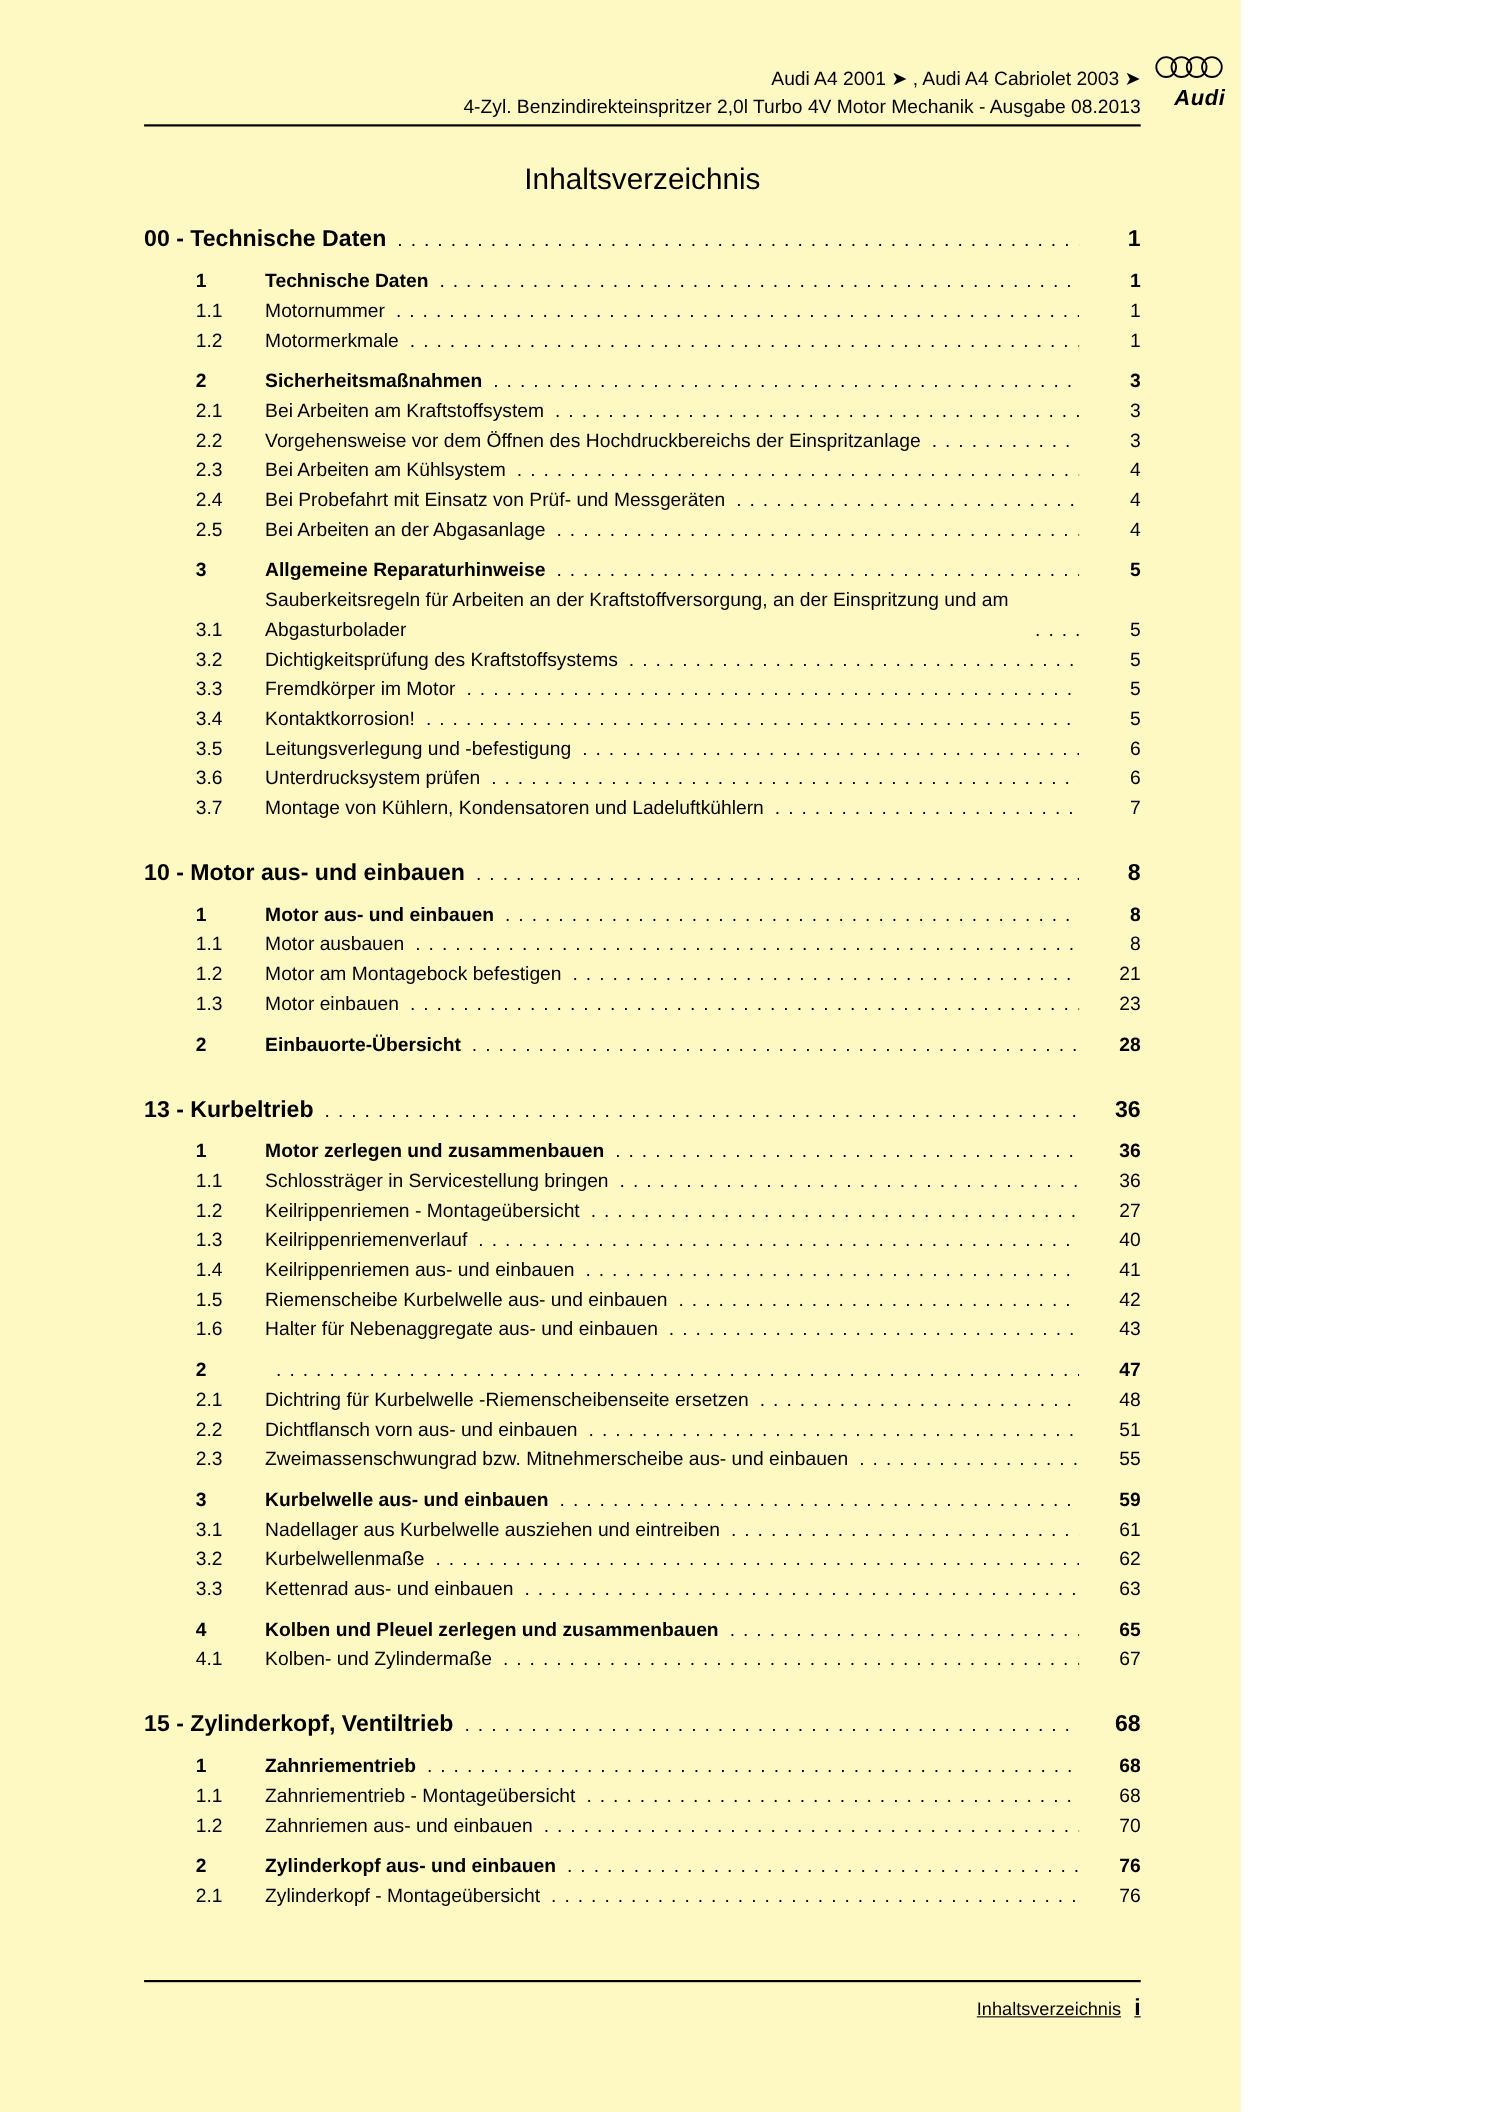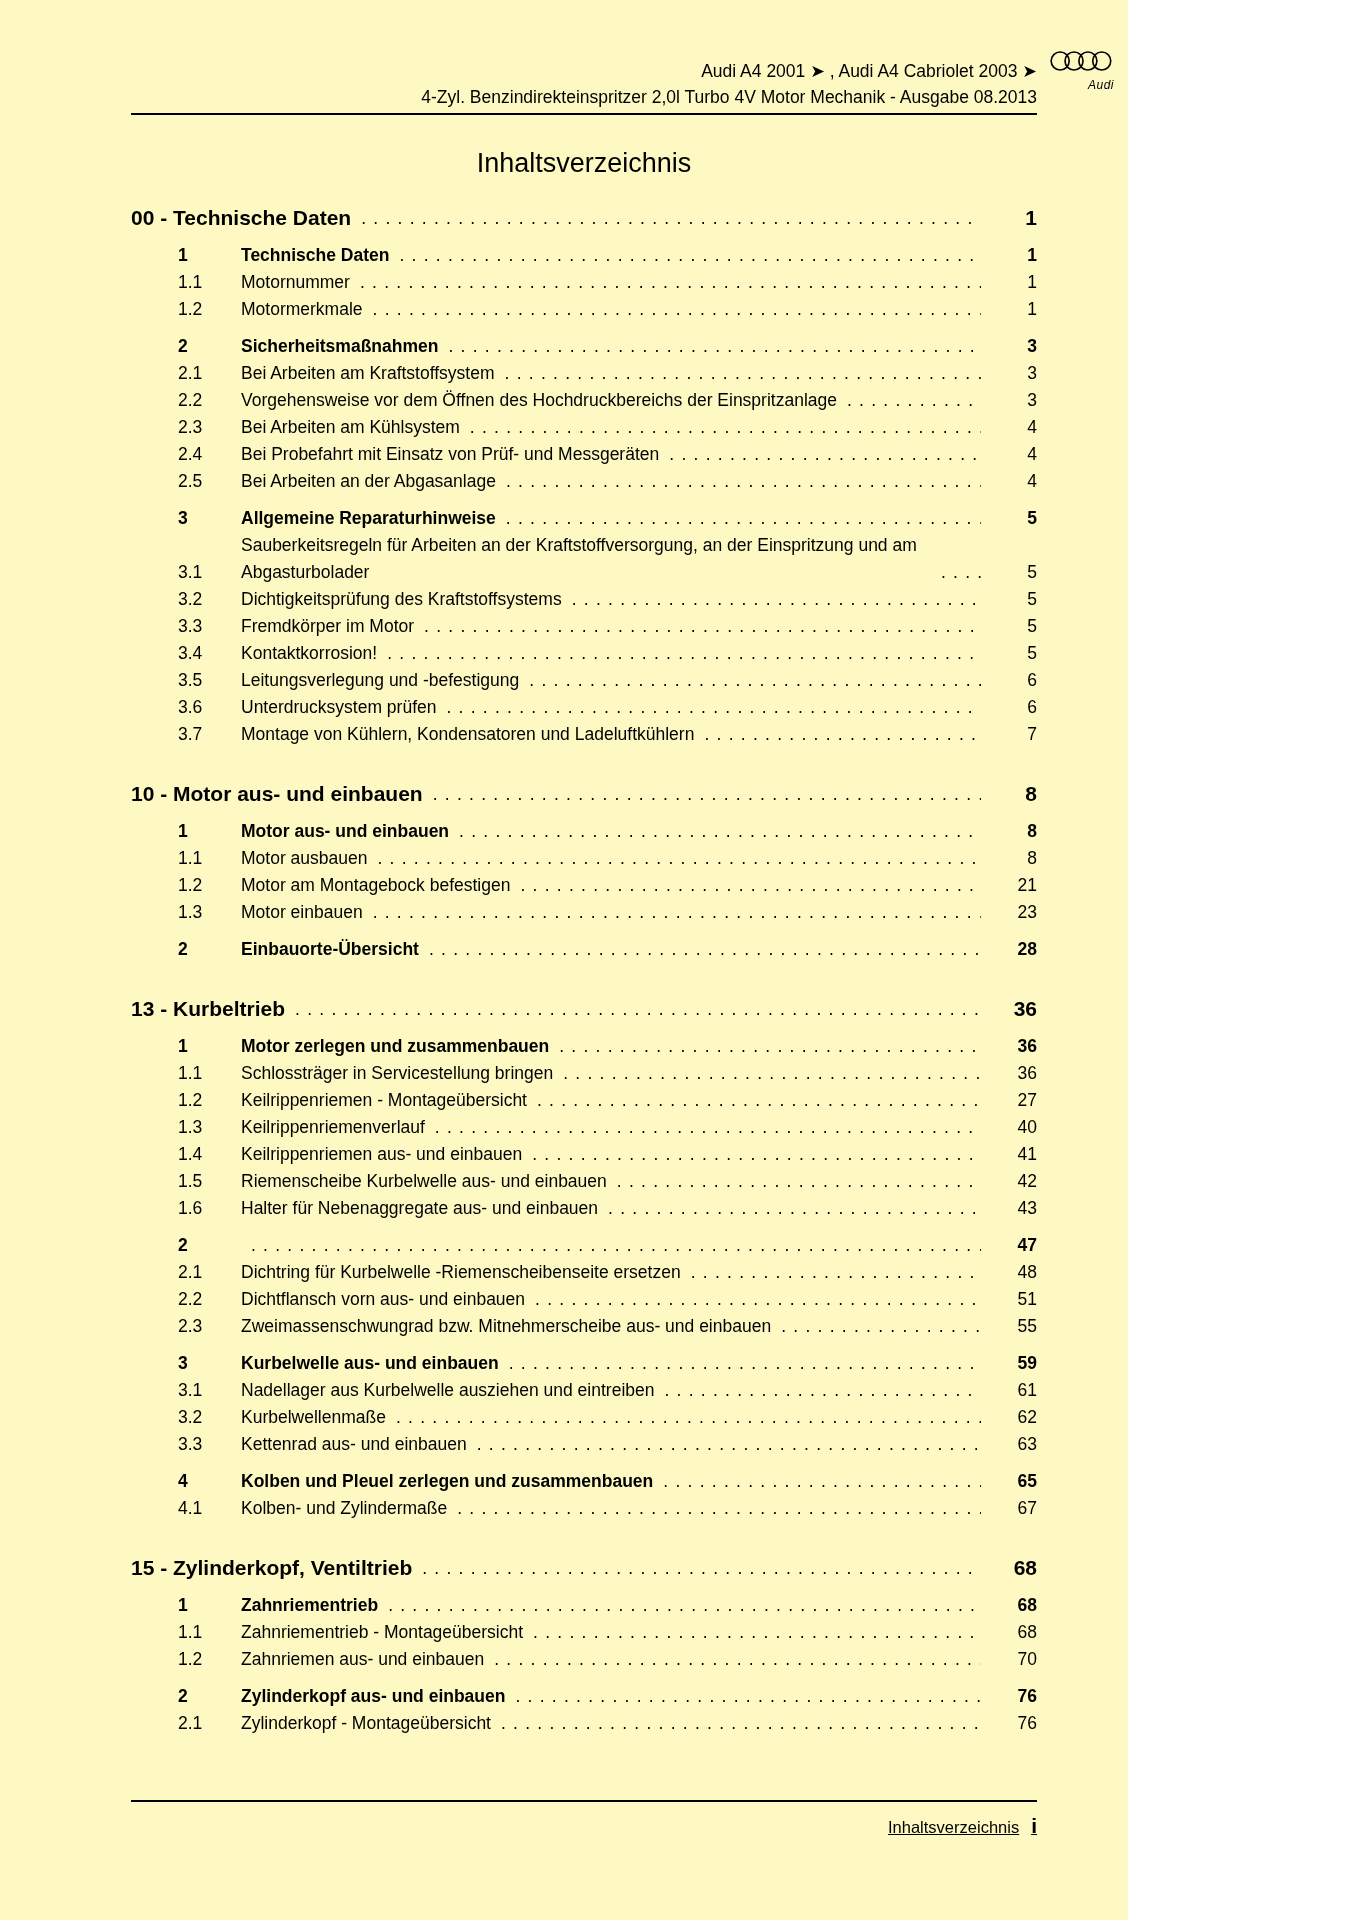--- a/index.html
+++ b/index.html
@@ -13,21 +13,21 @@
 
   
   .doc-header {
     position: absolute; left: 131px; top: 58px; width: 906px;
     text-align: right; font-size: 17.5px; line-height: 26px;
   }
   .header-rule { border-bottom: 2.5px solid #000; margin-top: 3px; }
   .brand { position: absolute; left: 1046px; top: 50px; width: 70px; text-align: center; }
   .brand svg { display: block; margin: 0 auto; }
   .brand-word {
-    margin-top: 6px; font-size: 12px; font-weight: normal; font-style: italic;
+    margin-top: 6px; font-size: 20px; font-weight: bold; font-style: italic;
     letter-spacing: 0.5px; text-align: right; padding-right: 2px;
   }
 
   
   .toc-title {
     position: absolute; left: 131px; top: 148px; width: 906px;
     text-align: center; font-size: 27px; font-weight: 400;
   }
 
   

